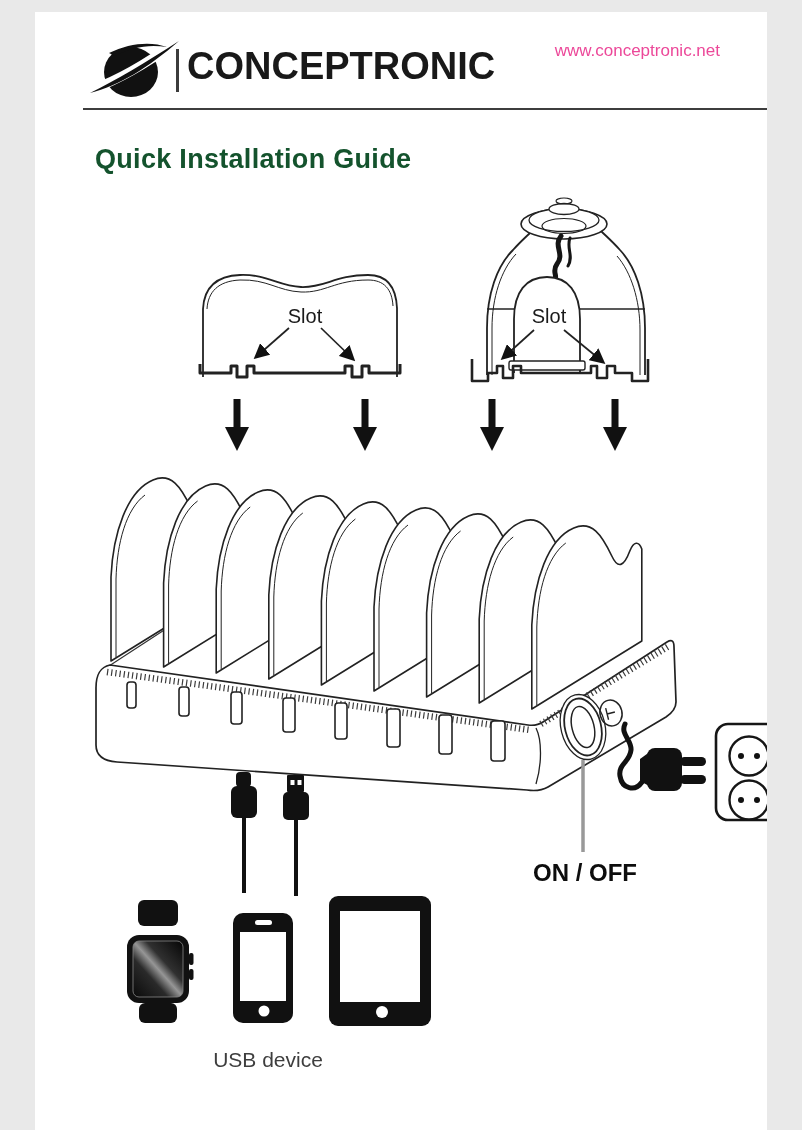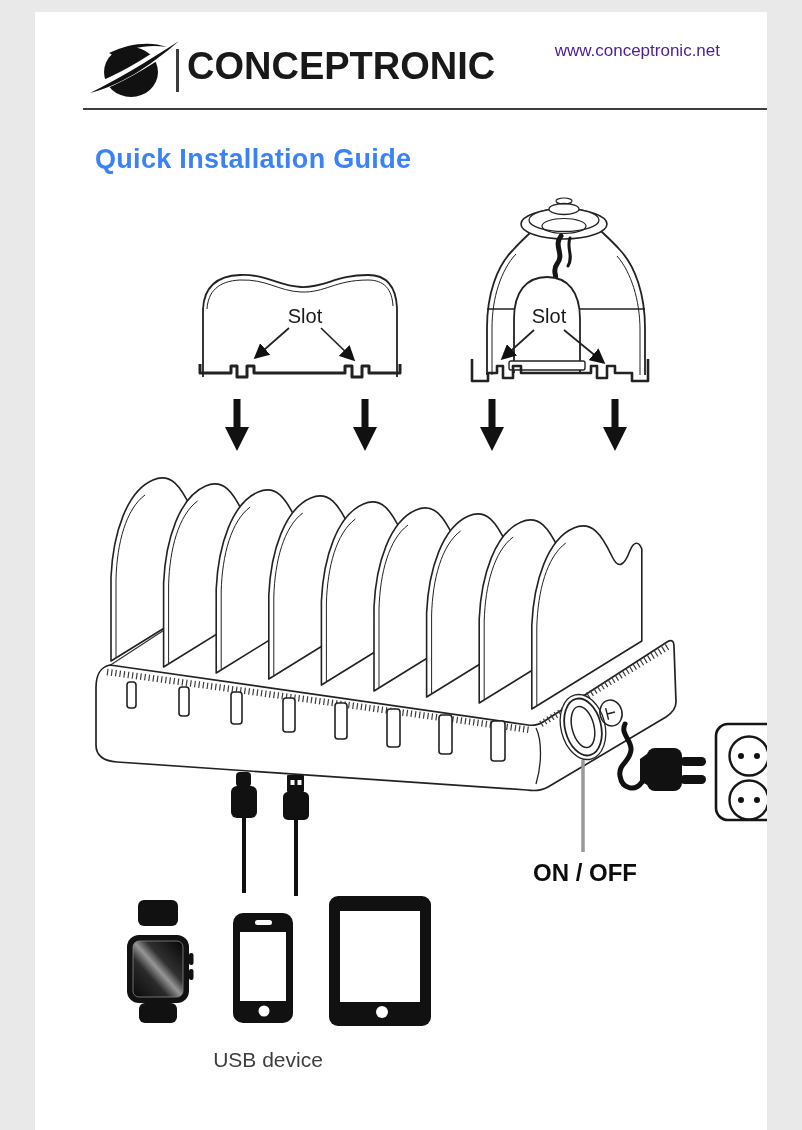--- a/index.html
+++ b/index.html
@@ -3,24 +3,24 @@
 <meta charset="utf-8">
 <style>
   html,body{margin:0;padding:0;background:#e9e9e9;}
   .page{position:relative;width:732px;height:1130px;background:#ffffff;margin:12px auto;
         font-family:"Liberation Sans",sans-serif;overflow:hidden;}
   .logo-svg{position:absolute;left:54px;top:27px;}
   .brand-sep{position:absolute;left:141px;top:37px;width:3px;height:43px;background:#3c3c3c;}
   .brand{position:absolute;left:152px;top:33px;font-size:38px;font-weight:800;
          letter-spacing:0px;color:#191919;white-space:nowrap;}
   .contact{position:absolute;right:47px;top:27px;text-align:left;font-size:17px;
-           line-height:23px;color:#4c1d95;}
+           line-height:23px;color:#ec4899;}
   .header-rule{position:absolute;left:48px;top:96px;width:707px;height:2px;background:#3d3d3d;}
   .page-title{position:absolute;left:60px;top:132px;font-size:27px;font-weight:700;
-              color:#3b82f6;letter-spacing:.3px;}
+              color:#14532d;letter-spacing:.3px;}
   .footer-bar{position:absolute;left:0;bottom:0;width:802px;height:7px;background:#262b33;}
   .art{position:absolute;left:0;top:0;}
   svg text{font-family:"Liberation Sans",sans-serif;}
 </style>
 </head>
 <body>
 
 <div class="page">
 
   <svg class="logo-svg" width="92" height="62" viewBox="0 0 92 62">

